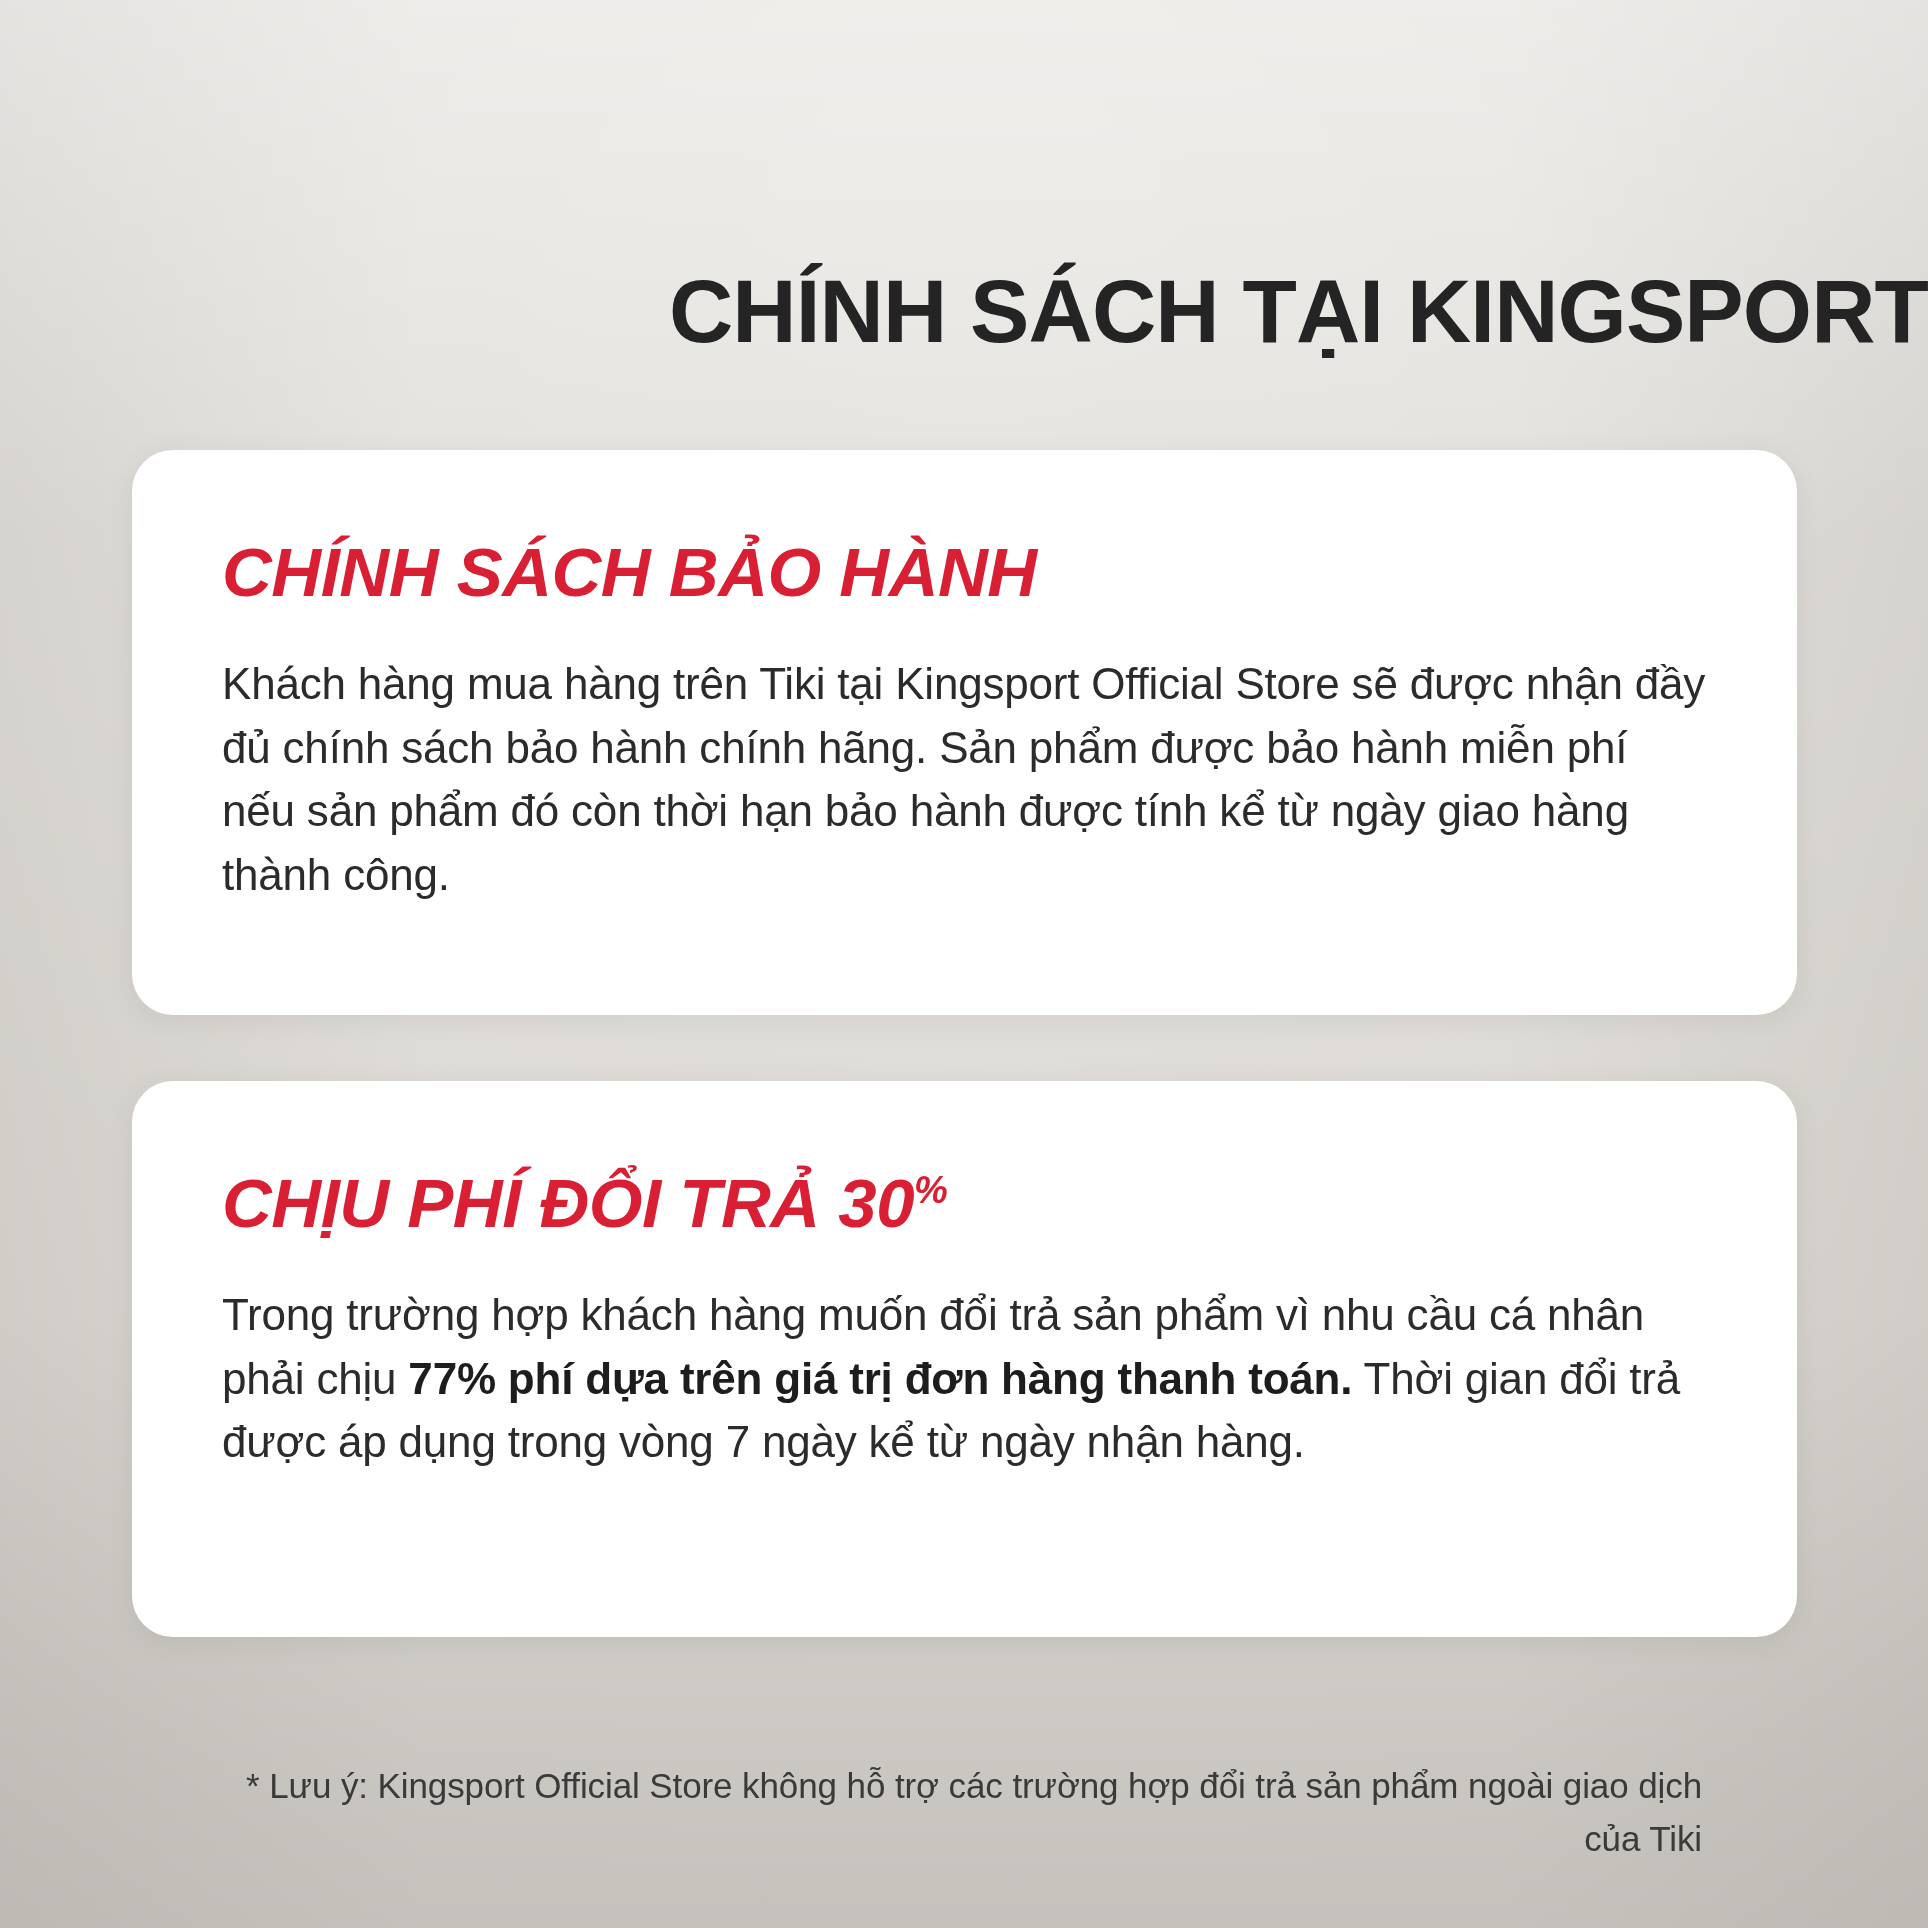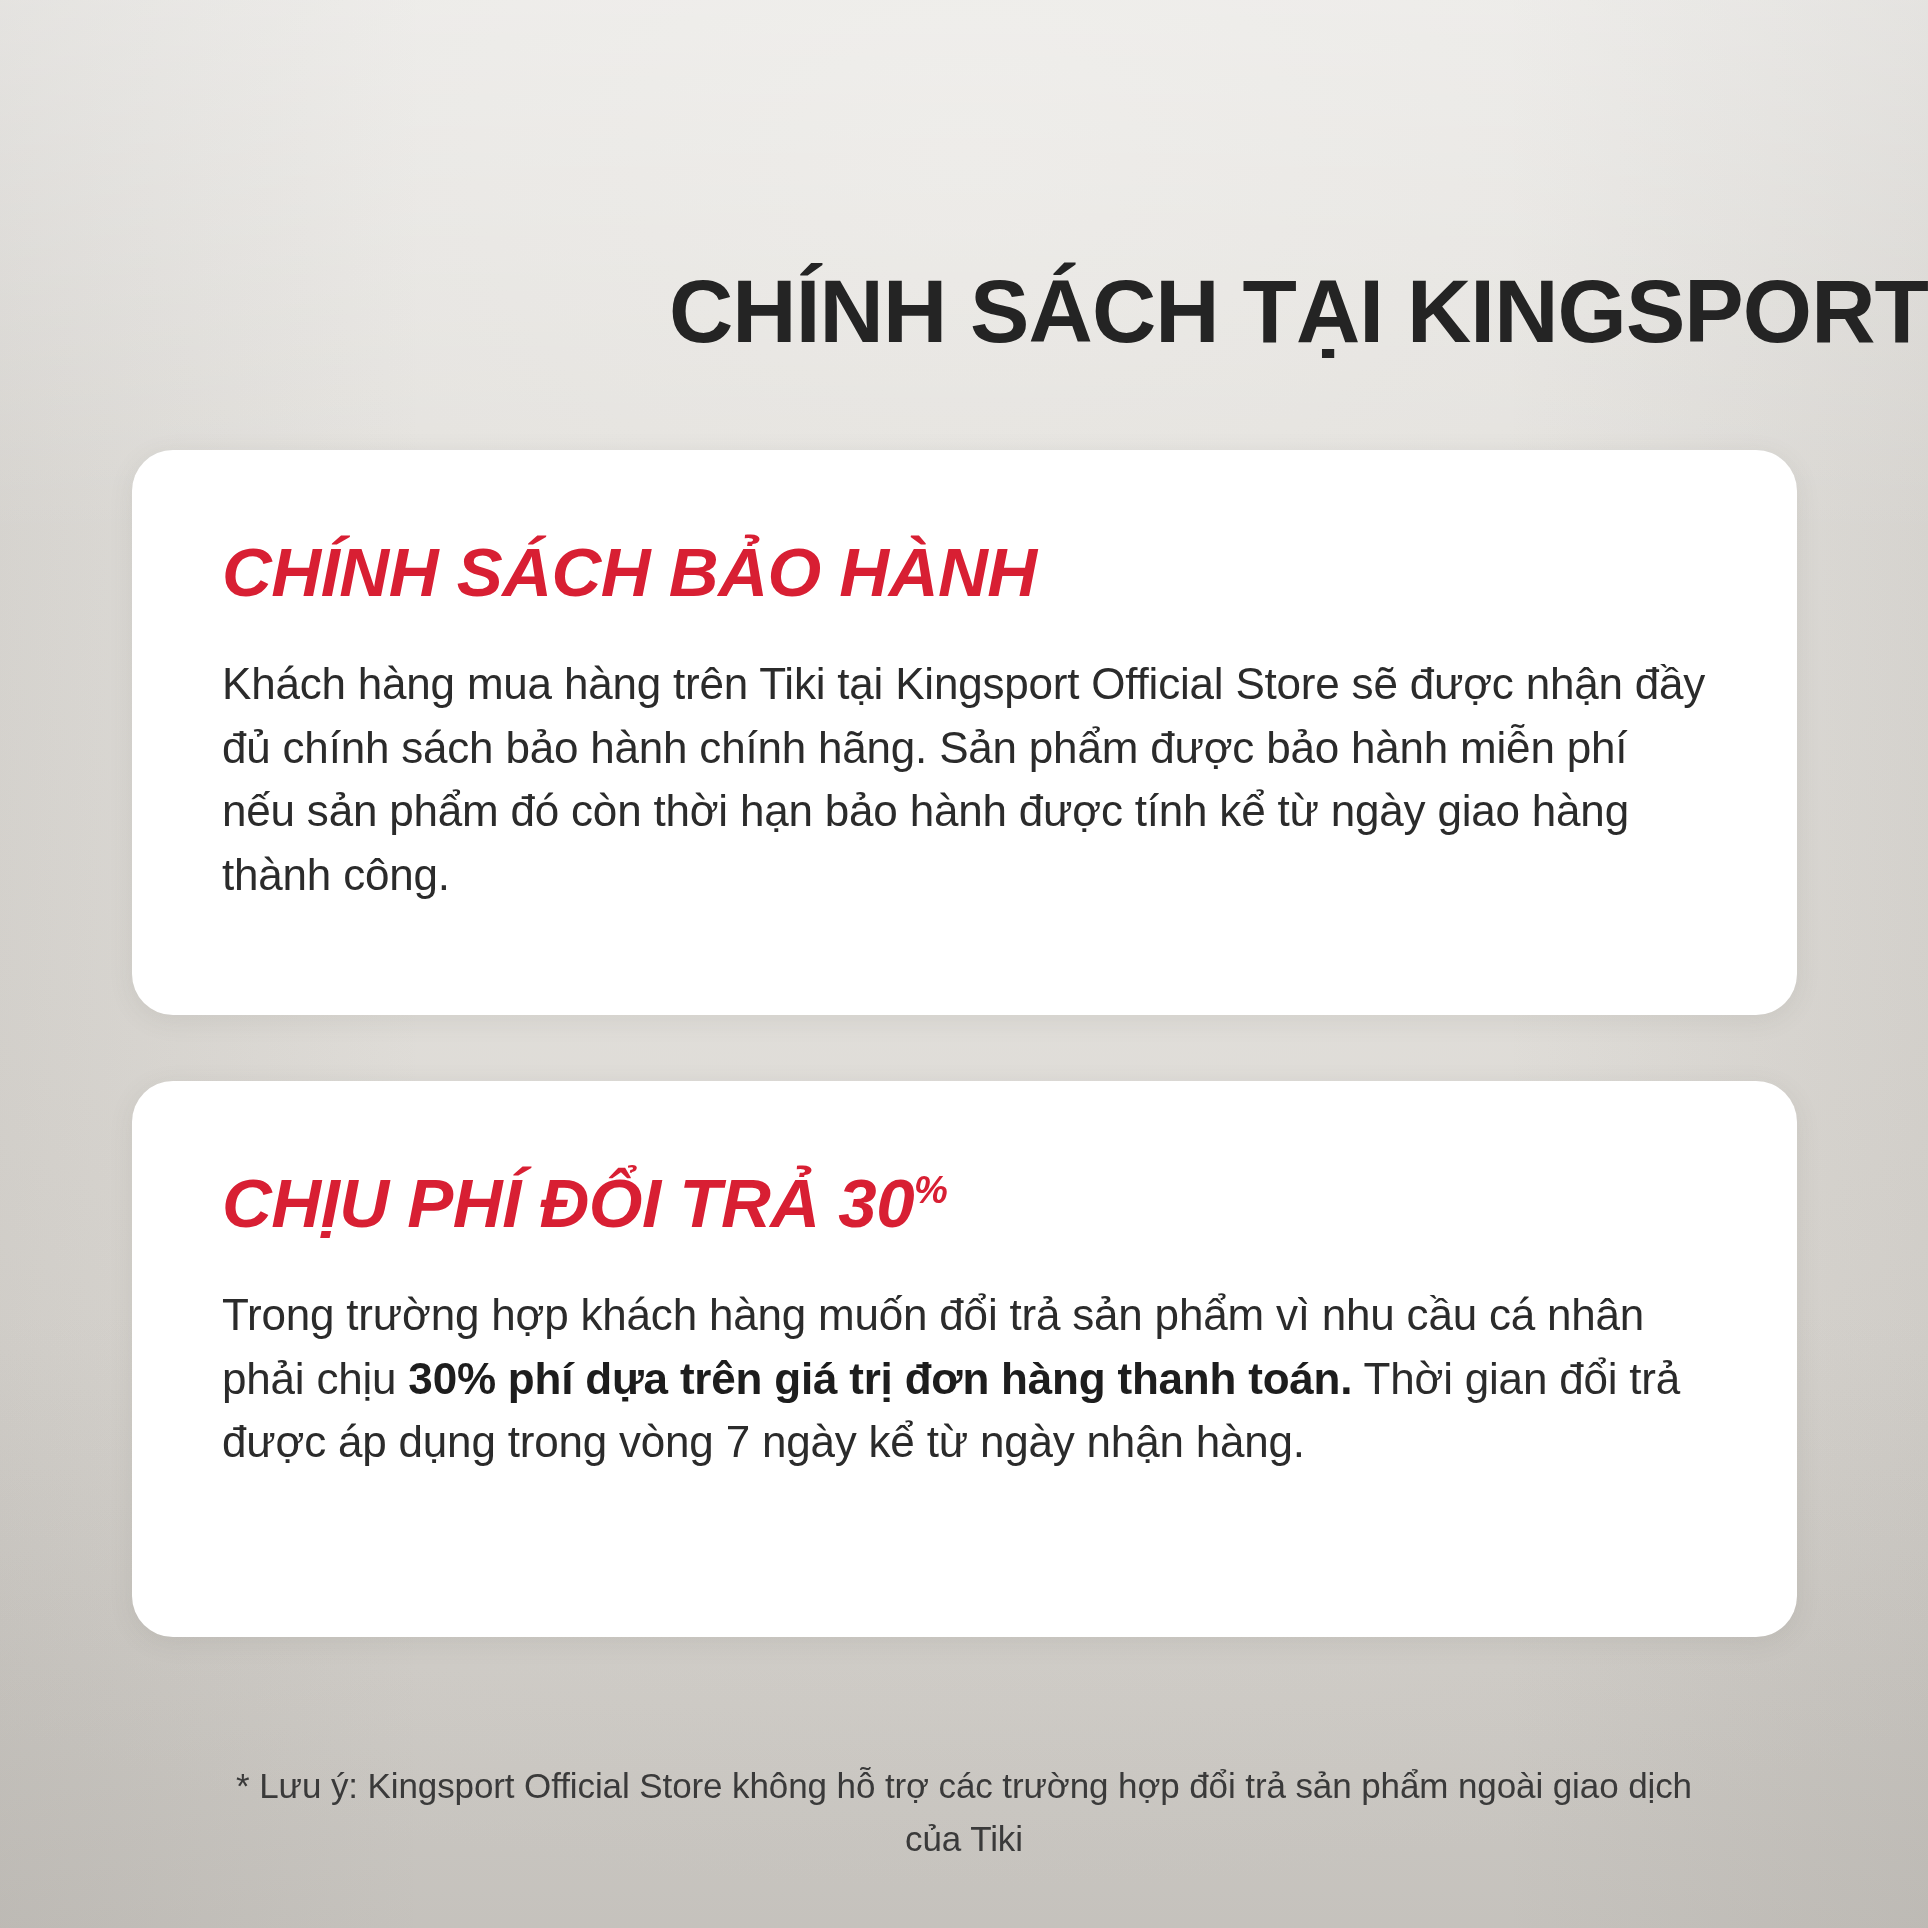--- a/index.html
+++ b/index.html
@@ -101,21 +101,21 @@
   .card-body b {
     font-weight: 700;
     color: #1d1d1d;
   }
 
   .footnote {
     position: absolute;
     top: 1725px;
     left: 0;
     width: 100%;
-    text-align: center;
+    text-align: right;
     font-size: 35px;
     line-height: 1.5;
     color: #3a3a3a;
     letter-spacing: -0.1px;
     padding: 0 226px;
     box-sizing: border-box;
   }
 </style>
 </head>
 <body>
@@ -126,19 +126,19 @@
 
   <h1 class="headline">CHÍNH SÁCH TẠI KINGSPORT</h1>
 
   <section class="card card--warranty">
     <h2 class="card-title">CHÍNH SÁCH BẢO HÀNH</h2>
     <p class="card-body">Khách hàng mua hàng trên Tiki tại Kingsport Official Store sẽ được nhận đầy đủ chính sách bảo hành chính hãng. Sản phẩm được bảo hành miễn phí nếu sản phẩm đó còn thời hạn bảo hành được tính kể từ ngày giao hàng thành công.</p>
   </section>
 
   <section class="card card--return">
     <h2 class="card-title"><span>CHỊU PHÍ ĐỔI TRẢ 30</span><span class="sup">%</span></h2>
-    <p class="card-body"><span>Trong trường hợp khách hàng muốn đổi trả sản phẩm vì nhu cầu cá nhân phải chịu </span><b>30% phí dựa trên giá trị đơn hàng thanh toán.</b><span> Thời gian đổi trả được áp dụng trong vòng 7 ngày kể từ ngày nhận hàng.</span></p>
+    <p class="card-body"><span>Trong trường hợp khách hàng muốn đổi trả sản phẩm vì nhu cầu cá nhân phải chịu </span><b>77% phí dựa trên giá trị đơn hàng thanh toán.</b><span> Thời gian đổi trả được áp dụng trong vòng 7 ngày kể từ ngày nhận hàng.</span></p>
   </section>
 
   <p class="footnote">* Lưu ý: Kingsport Official Store không hỗ trợ các trường hợp đổi trả sản phẩm ngoài giao dịch của Tiki</p>
 
 </div>
 
 
 </body></html>

